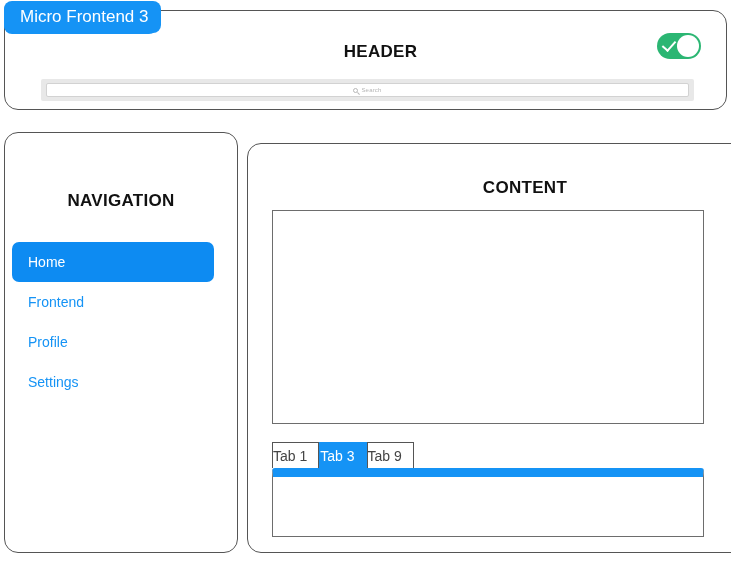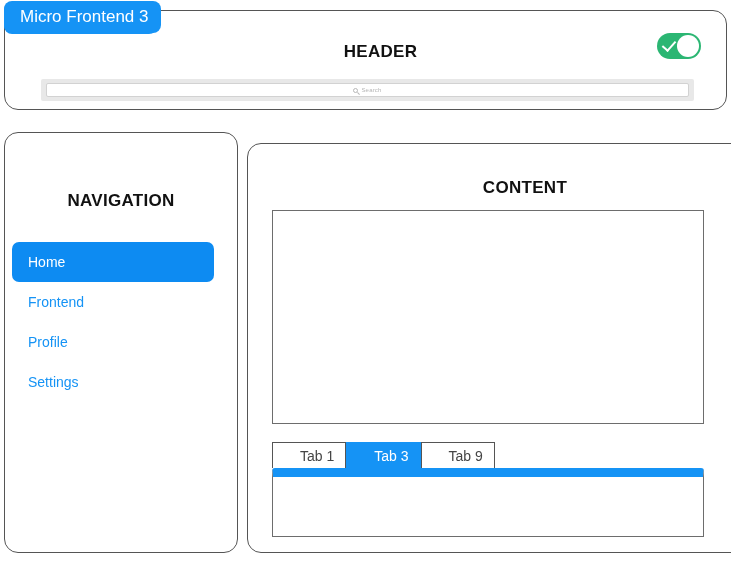--- a/index.html
+++ b/index.html
@@ -243,21 +243,21 @@
     position: absolute;
     left: 24px; top: 298px;
     display: flex;
     height: 26px;
   }
   .tab {
     border: 1px solid #555555;
     background: #ffffff;
     color: #444444;
     font-size: 14px;
-    padding: 3px 11px 0 27px;
+    padding: 3px 11px 0 0;
     line-height: 20px;
     border-bottom: none;
     text-align: right;
   }
   .tab.active {
     background: #1593f5;
     color: #ffffff;
     border-color: #1593f5;
   }
   #tab-panel {

